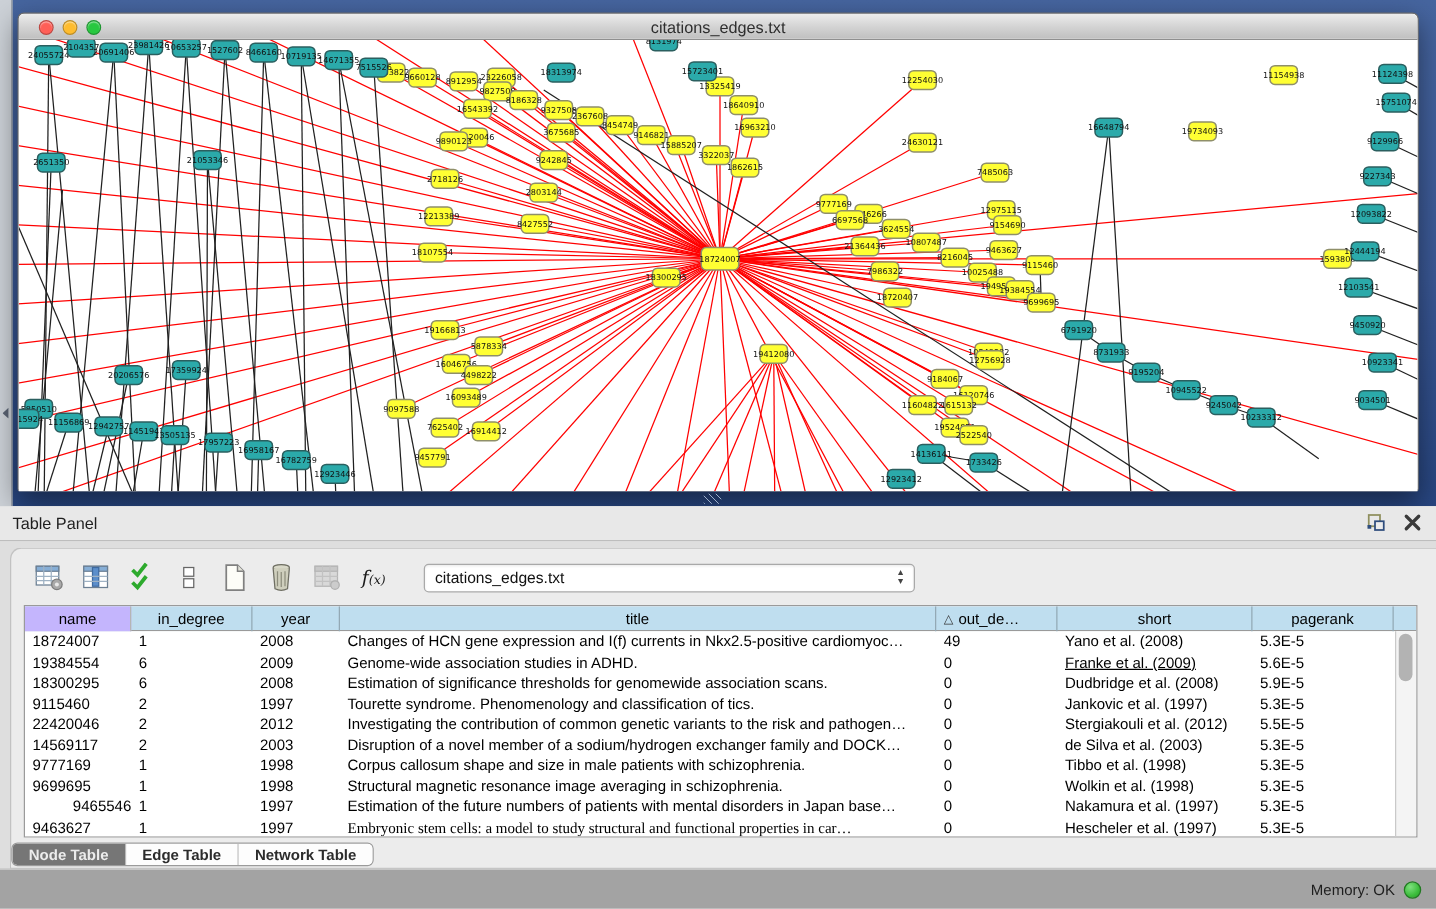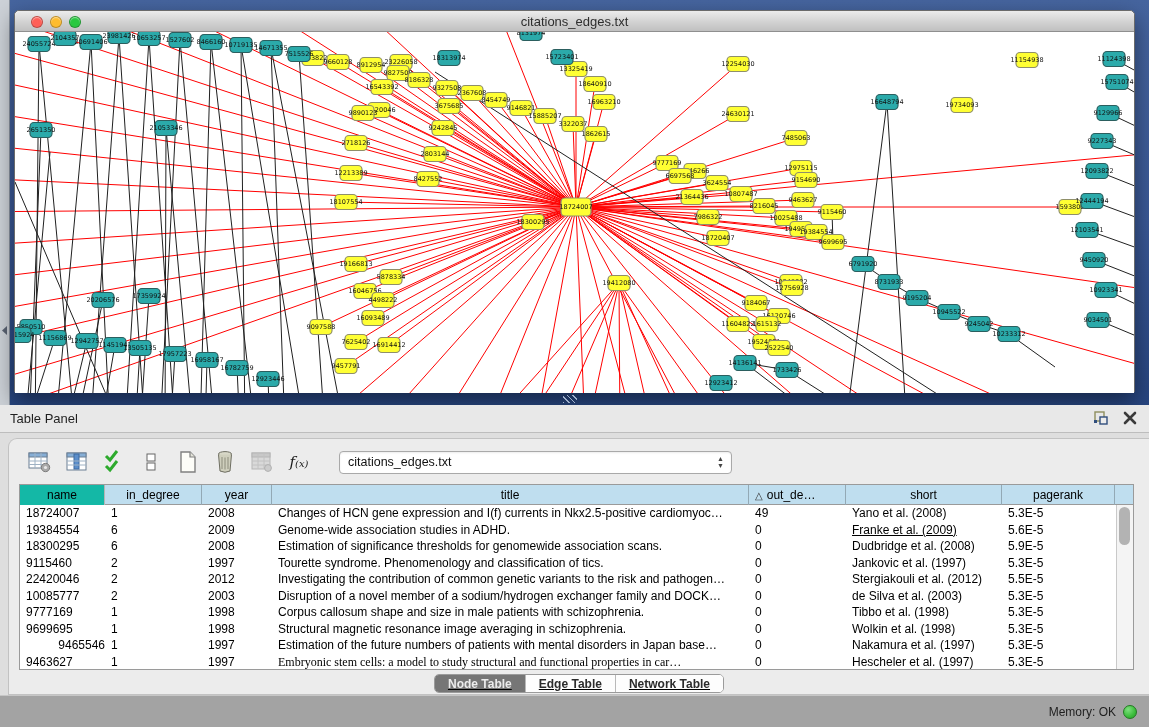--- a/index.html
+++ b/index.html
@@ -57,32 +57,32 @@
     display:flex; align-items:center; padding:0 8px;
     box-shadow:inset 0 1px 2px rgba(0,0,0,.08); }
   .combo .arrows { position:absolute; right:7px; top:3px; display:flex; flex-direction:column;
     line-height:7px; font-size:7px; color:#444; }
 
   .dtable { position:relative; margin:3px 0 0 10px; width:1115px; height:186px;
     background:#fff; border:1px solid #9a9a9a; font-size:12px; overflow:hidden; }
   .thead { display:flex; height:20px; border-bottom:1px solid #9a9a9a; background:#bfdeef; }
   .th { display:flex; align-items:center; justify-content:center; color:#000;
     border-right:1px solid #93a9b5; height:20px; overflow:hidden; white-space:nowrap; }
-  .th.gray { background:#14b8a6; border-right:1px solid #b5b5b5; }
+  .th.gray { background:#c4b5fd; border-right:1px solid #b5b5b5; }
   .th.sorted { justify-content:flex-start; padding-left:6px; }
   .th .tri { font-size:10px; margin-right:4px; color:#333; }
   .trow { display:flex; height:16.5px; align-items:center; background:#fff; }
   .td { padding-left:6px; white-space:nowrap; overflow:hidden; color:#000; height:16.5px;
     line-height:16.5px; }
   .vscroll { position:absolute; right:0; top:20px; bottom:0; width:17px; background:#f4f4f4;
     border-left:1px solid #c9c9c9; }
   .vthumb { position:absolute; left:2px; top:2px; width:11px; height:38px; background:#b3b3b3;
     border-radius:6px; }
 
-  .tabsbar { display:flex; justify-content:center; margin-top:4px;text-decoration:underline; }
+  .tabsbar { display:flex; margin-top:4px; }
   .segments { display:flex; height:19px; border:1px solid #9b9b9b; border-radius:5px;
     overflow:hidden; background:#fff; }
   .seg { display:flex; align-items:center; padding:0 13px; font-size:12px; font-weight:bold;
     color:#2c2c2c; background:#fdfdfd; border-right:1px solid #b9b9b9; cursor:default; }
   .seg:last-child { border-right:none; }
   .seg.active { background:#767676; color:#ececec; }
 
   .statusbar { position:absolute; left:0; bottom:0; width:1149px; height:32px;
     background:#a3a3a3; border-top:1px solid #c6c6c6;
     display:flex; align-items:center; justify-content:flex-end; gap:7px; padding-right:12px; }
@@ -904,21 +904,21 @@
               <div class="trow">
                 <div class="td" style="width: 85px;">22420046</div>
                 <div class="td" style="width: 97px;">2</div>
                 <div class="td" style="width: 70px;">2012</div>
                 <div class="td" style="width: 477px;">Investigating the contribution of common genetic variants to the risk and pathogen…</div>
                 <div class="td" style="width: 97px;">0</div>
                 <div class="td" style="width: 156px;">Stergiakouli et al. (2012)</div>
                 <div class="td" style="width: 113px;">5.5E-5</div>
               </div>
               <div class="trow">
-                <div class="td" style="width: 85px;">10085777</div>
+                <div class="td" style="width: 85px;">14569117</div>
                 <div class="td" style="width: 97px;">2</div>
                 <div class="td" style="width: 70px;">2003</div>
                 <div class="td" style="width: 477px;">Disruption of a novel member of a sodium/hydrogen exchanger family and DOCK…</div>
                 <div class="td" style="width: 97px;">0</div>
                 <div class="td" style="width: 156px;">de Silva et al. (2003)</div>
                 <div class="td" style="width: 113px;">5.3E-5</div>
               </div>
               <div class="trow">
                 <div class="td" style="width: 85px;">9777169</div>
                 <div class="td" style="width: 97px;">1</div>

